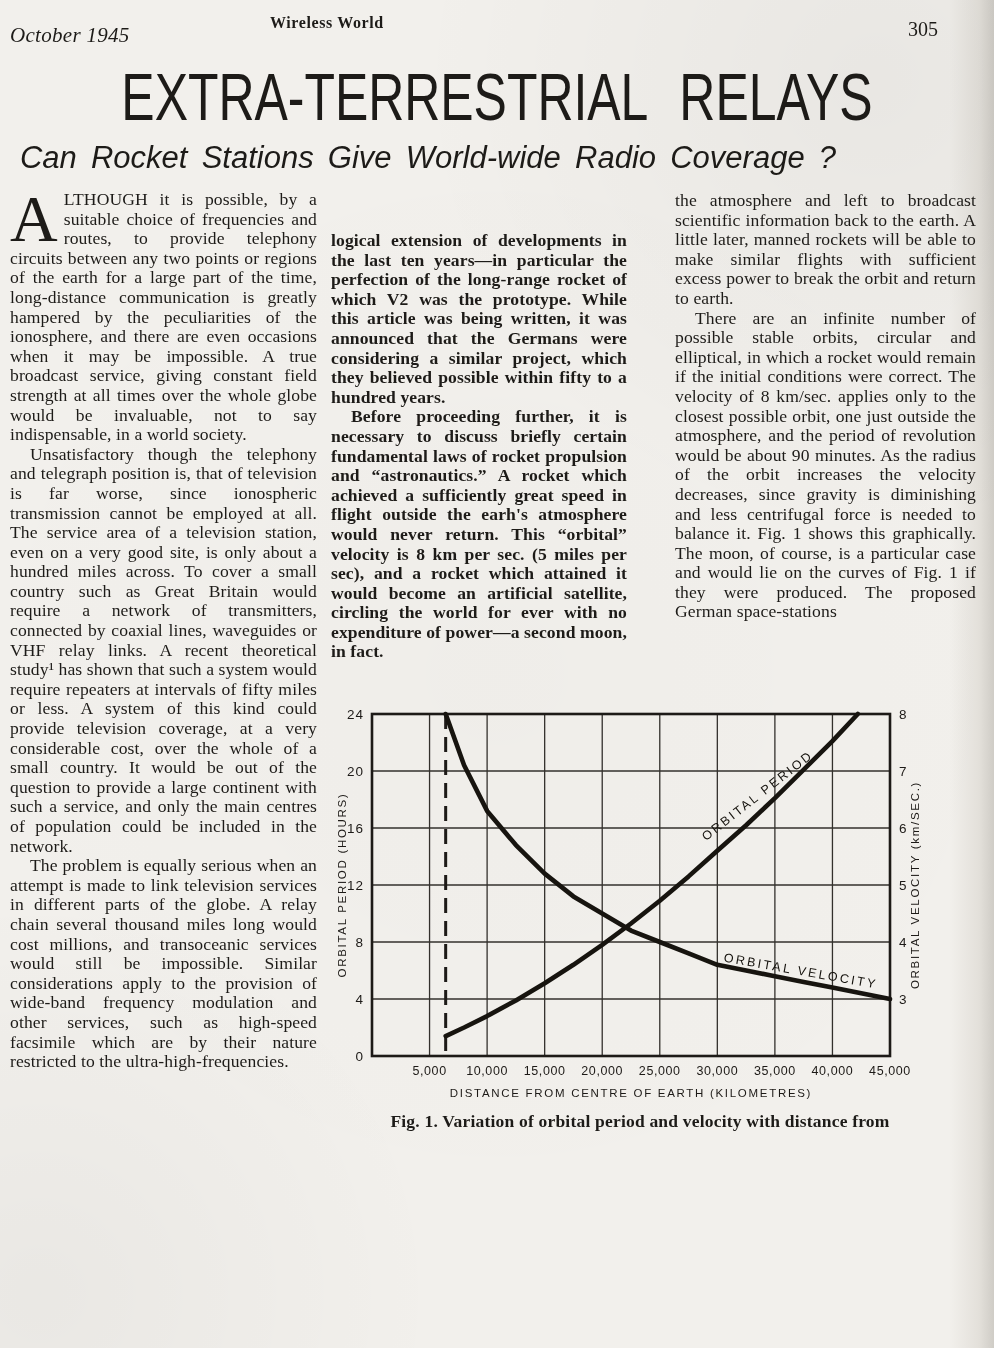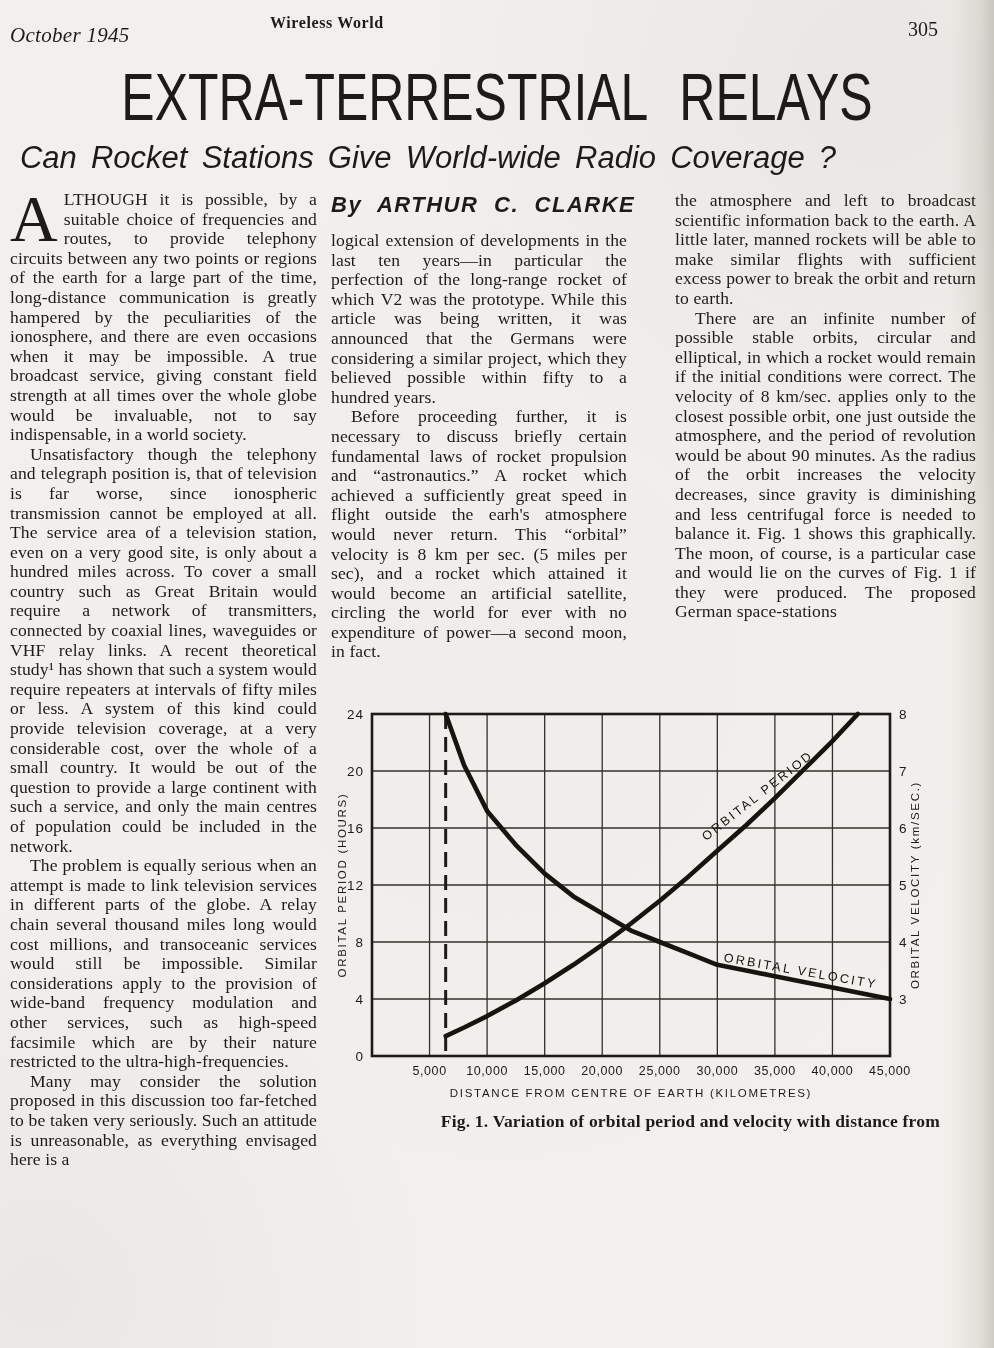--- a/index.html
+++ b/index.html
@@ -39,21 +39,21 @@
     letter-spacing:1.5px;word-spacing:8px;white-space:nowrap;
   }
   
   .col{
     text-align:justify;font-size:17.6px;line-height:19.6px;
     letter-spacing:0.1px;color:#1d1b18;
   }
   .col p{margin:0;}
   .col p.indent{text-indent:20px;}
   .col-1{left:10px;top:190px;width:307px;}
-  .col-2{left:331px;top:231px;width:296px;}
+  .col-2{left:331px;top:231px;width:296px;font-weight:bold;}
   .col-3{left:675px;top:191px;width:301px;}
   .col-bl{left:331px;top:1183px;width:297px;}
   .col-br{left:639px;top:1183px;width:301px;}
   .dropcap{
     float:left;font-size:66px;line-height:52px;
     padding:3px 6px 0 0;font-weight:normal;
   }
   
   .fig{left:332px;top:698px;}
   .fig svg{display:block;}
@@ -67,42 +67,40 @@
   .yr{text-anchor:start;font-size:13.5px;letter-spacing:1px;}
   .axislabel{
     font-family:"Liberation Sans","DejaVu Sans",sans-serif;
     font-size:11.5px;letter-spacing:1.7px;text-anchor:middle;fill:#1d1a17;
   }
   .curvelabel{
     font-family:"Liberation Sans","DejaVu Sans",sans-serif;
     font-size:12.5px;letter-spacing:2.4px;text-anchor:middle;fill:#15120d;
   }
   .caption{
-    left:340px;top:1110px;width:600px;text-align:right;
+    left:340px;top:1110px;width:600px;text-align:center;
     font-weight:bold;font-size:17.5px;line-height:22px;letter-spacing:0.2px;
   }
 </style>
 </head>
 <body>
 
 <div class="page">
 
   <div class="abs hdr-date">October 1945</div>
   <div class="abs hdr-journal">Wireless World</div>
   <div class="abs hdr-page">305</div>
 
   <div class="abs title">EXTRA-TERRESTRIAL RELAYS</div>
   <div class="abs subtitle">Can Rocket Stations Give World-wide Radio Coverage ?</div>
-  <div class="abs byline">By ARTHUR C. CLARKE</div>
 
   <div class="abs col col-1">
     <p><span class="dropcap">A</span><span>LTHOUGH it is possible, by a suitable choice of frequencies and routes, to provide telephony circuits between any two points or regions of the earth for a large part of the time, long-distance communication is greatly hampered by the peculiarities of the ionosphere, and there are even occasions when it may be impossible. A true broadcast service, giving constant field strength at all times over the whole globe would be invaluable, not to say indispensable, in a world society.</span></p>
     <p class="indent">Unsatisfactory though the telephony and telegraph position is, that of television is far worse, since ionospheric transmission cannot be employed at all. The service area of a television station, even on a very good site, is only about a hundred miles across. To cover a small country such as Great Britain would require a network of transmitters, connected by coaxial lines, waveguides or VHF relay links. A recent theoretical study¹ has shown that such a system would require repeaters at intervals of fifty miles or less. A system of this kind could provide television coverage, at a very considerable cost, over the whole of a small country. It would be out of the question to provide a large continent with such a service, and only the main centres of population could be included in the network.</p>
     <p class="indent">The problem is equally serious when an attempt is made to link television services in different parts of the globe. A relay chain several thousand miles long would cost millions, and transoceanic services would still be impossible. Similar considerations apply to the provision of wide-band frequency modulation and other services, such as high-speed facsimile which are by their nature restricted to the ultra-high-frequencies.</p>
-    <p class="indent">Many may consider the solution proposed in this discussion too far-fetched to be taken very seriously. Such an attitude is unreasonable, as everything envisaged here is a</p>
   </div>
 
   <div class="abs col col-2">
     <p>logical extension of developments in the last ten years—in particular the perfection of the long-range rocket of which V2 was the prototype. While this article was being written, it was announced that the Germans were considering a similar project, which they believed possible within fifty to a hundred years.</p>
     <p class="indent">Before proceeding further, it is necessary to discuss briefly certain fundamental laws of rocket propulsion and “astronautics.” A rocket which achieved a sufficiently great speed in flight outside the earh's atmosphere would never return. This “orbital” velocity is 8 km per sec. (5 miles per sec), and a rocket which attained it would become an artificial satellite, circling the world for ever with no expenditure of power—a second moon, in fact.</p>
   </div>
 
   <div class="abs col col-3">
     <p>the atmosphere and left to broadcast scientific information back to the earth. A little later, manned rockets will be able to make similar flights with sufficient excess power to break the orbit and return to earth.</p>
     <p class="indent">There are an infinite number of possible stable orbits, circular and elliptical, in which a rocket would remain if the initial conditions were correct. The velocity of 8 km/sec. applies only to the closest possible orbit, one just outside the atmosphere, and the period of revolution would be about 90 minutes. As the radius of the orbit increases the velocity decreases, since gravity is diminishing and less centrifugal force is needed to balance it. Fig. 1 shows this graphically. The moon, of course, is a particular case and would lie on the curves of Fig. 1 if they were produced. The proposed German space-stations</p>

